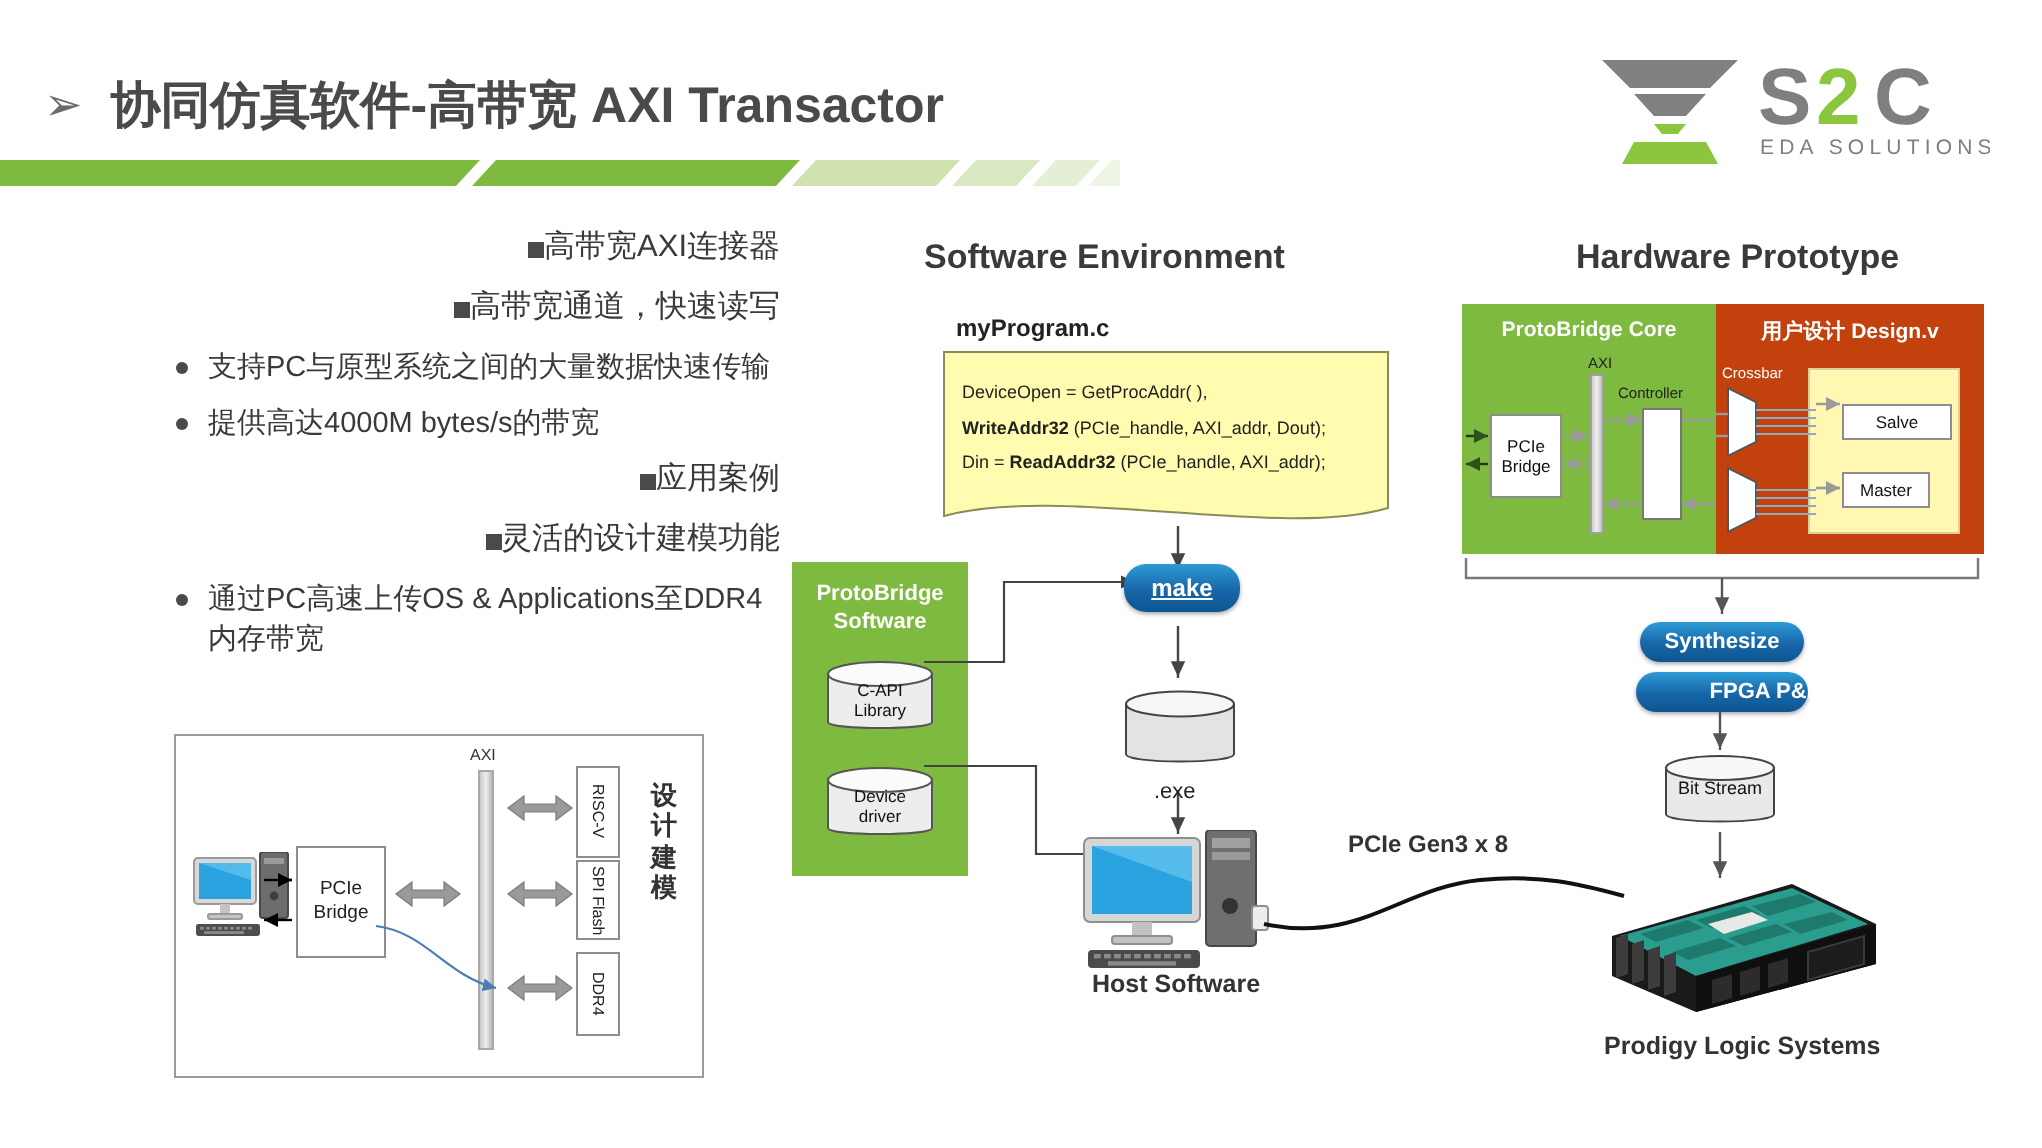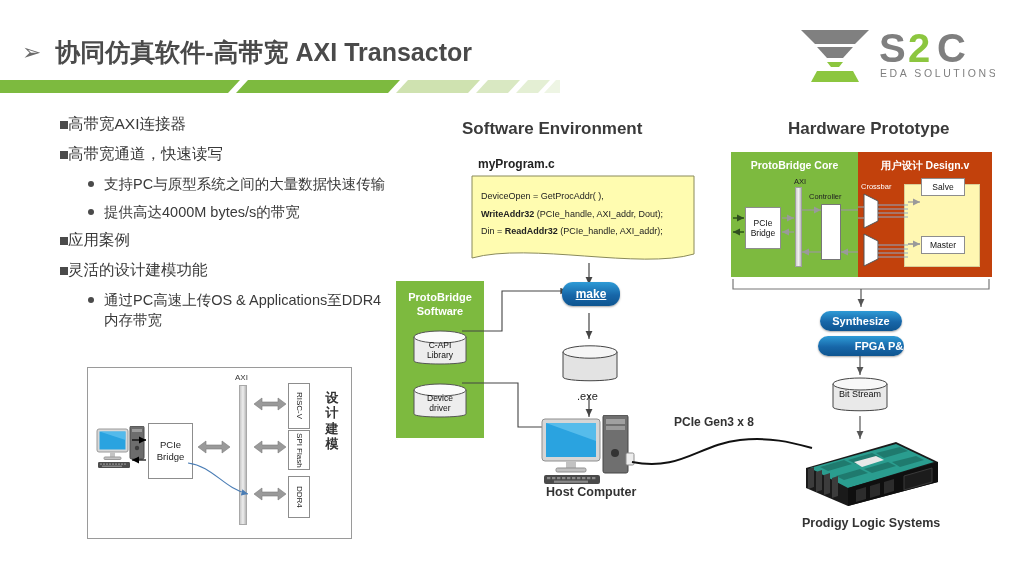--- a/index.html
+++ b/index.html
@@ -15,21 +15,21 @@
   .title-row { position:absolute; left:22px; top:36px; display:flex; align-items:center; gap:14px; }
   .title-marker { color:#6b6b6b; font-size:23px; line-height:1; }
   .title-text { font-size:25px; font-weight:bold; color:#4a4a4a; letter-spacing:0px; white-space:nowrap; }
 
   .greenbar { position:absolute; left:0; top:80px; width:560px; height:13px; }
 
   .logo { position:absolute; left:795px; top:22px; width:200px; height:62px; }
 
   
   .bullets { position:absolute; left:60px; top:114px; width:330px; }
-  .b1 { display:flex; margin-bottom:9px; }
+  .b1 { display:flex; margin-bottom:9px;justify-content:flex-end; }
   .b1 .mk { width:8px; height:8px; background:#4a4a4a; margin-top:7px; flex:none; }
   .b1 .tx { font-size:15.5px; color:#3a3a3a; line-height:1.35; }
   .b2 { display:flex; gap:10px; margin:6px 0 8px 28px; }
   .b2 .mk { width:6px; height:6px; border-radius:50%; background:#4a4a4a; margin-top:7px; flex:none; }
   .b2 .tx { font-size:14.5px; color:#3a3a3a; line-height:1.38; }
 
   
   .dm-box { position:absolute; left:87px; top:367px; width:265px; height:172px;
             border:1px solid #9a9a9a; background:#fff; }
   .dm-label { position:absolute; right:9px; top:22px; width:20px;
@@ -310,21 +310,21 @@
           <rect x="32" y="62" width="3.4" height="2.2"></rect>
         <rect x="37" y="62" width="3.4" height="2.2"></rect>
           <rect x="42" y="62" width="3.4" height="2.2"></rect>
         <rect x="47" y="62" width="3.4" height="2.2"></rect>
           <rect x="52" y="62" width="3.4" height="2.2"></rect>
         <rect x="14" y="65.6" width="34" height="2.2"></rect>
       </g>
       <rect x="86" y="38" width="8" height="12" rx="1.5" fill="#ededed" stroke="#8f8f8f"></rect>
     </svg>
   </div>
-  <div class="cap" style="left:546px;top:485px;">Host Computer</div>
+  <div class="cap" style="left:546px;top:485px;">Host Software</div>
 
   <div class="hw-green">
     <div class="hw-title">ProtoBridge Core</div>
     <div class="tiny" style="left:63px;top:25px;">AXI</div>
     <div style="position:absolute;left:64px;top:35px;width:7px;height:80px;background:linear-gradient(90deg,#cfcfcf,#f0f0f0,#bdbdbd);border:1px solid #9f9f9f;"></div>
     <div class="tiny" style="left:78px;top:40px;">Controller</div>
     <div style="position:absolute;left:90px;top:52px;width:20px;height:56px;background:#fff;border:1px solid #777;"></div>
     <div class="sm-box" style="left:14px;top:55px;width:36px;height:42px;flex-direction:column;line-height:1.2;">
       <span>PCIe</span>
       <span>Bridge</span>
@@ -372,21 +372,21 @@
           <line x1="20" y1="97" x2="50" y2="97"></line>
         <line x1="20" y1="101" x2="50" y2="101"></line>
           <line x1="20" y1="105" x2="50" y2="105"></line>
       </g>
       <line x1="0" y1="55" x2="6" y2="55" stroke="#9a9a9a" stroke-width="1.2"></line>
       <line x1="0" y1="66" x2="6" y2="66" stroke="#9a9a9a" stroke-width="1.2"></line>
       <line x1="50" y1="50" x2="62" y2="50" stroke="#9a9a9a" stroke-width="1.2" marker-end="url(#ay)"></line>
       <line x1="62" y1="92" x2="50" y2="92" stroke="#9a9a9a" stroke-width="1.2"></line>
       <line x1="50" y1="92" x2="62" y2="92" stroke="#9a9a9a" stroke-width="1.2" marker-end="url(#ay)"></line>
     </svg>
-    <div class="sm-box" style="left:63px;top:26px;width:44px;height:18px;">Salve</div>
+    <div class="sm-box" style="left:63px;top:50px;width:55px;height:18px;">Salve</div>
     <div class="sm-box" style="left:63px;top:84px;width:44px;height:18px;">Master</div>
   </div>
 
   <svg style="position:absolute;left:729px;top:277px;" width="266" height="34">
     <defs>
       <marker id="abk" markerWidth="8" markerHeight="8" refX="7" refY="3" orient="auto">
         <path d="M0,0 L6.5,3 L0,6 Z" fill="#555"></path>
       </marker>
     </defs>
     <path d="M4,2 L4,12 L260,12 L260,2" fill="none" stroke="#777" stroke-width="1.2"></path>

